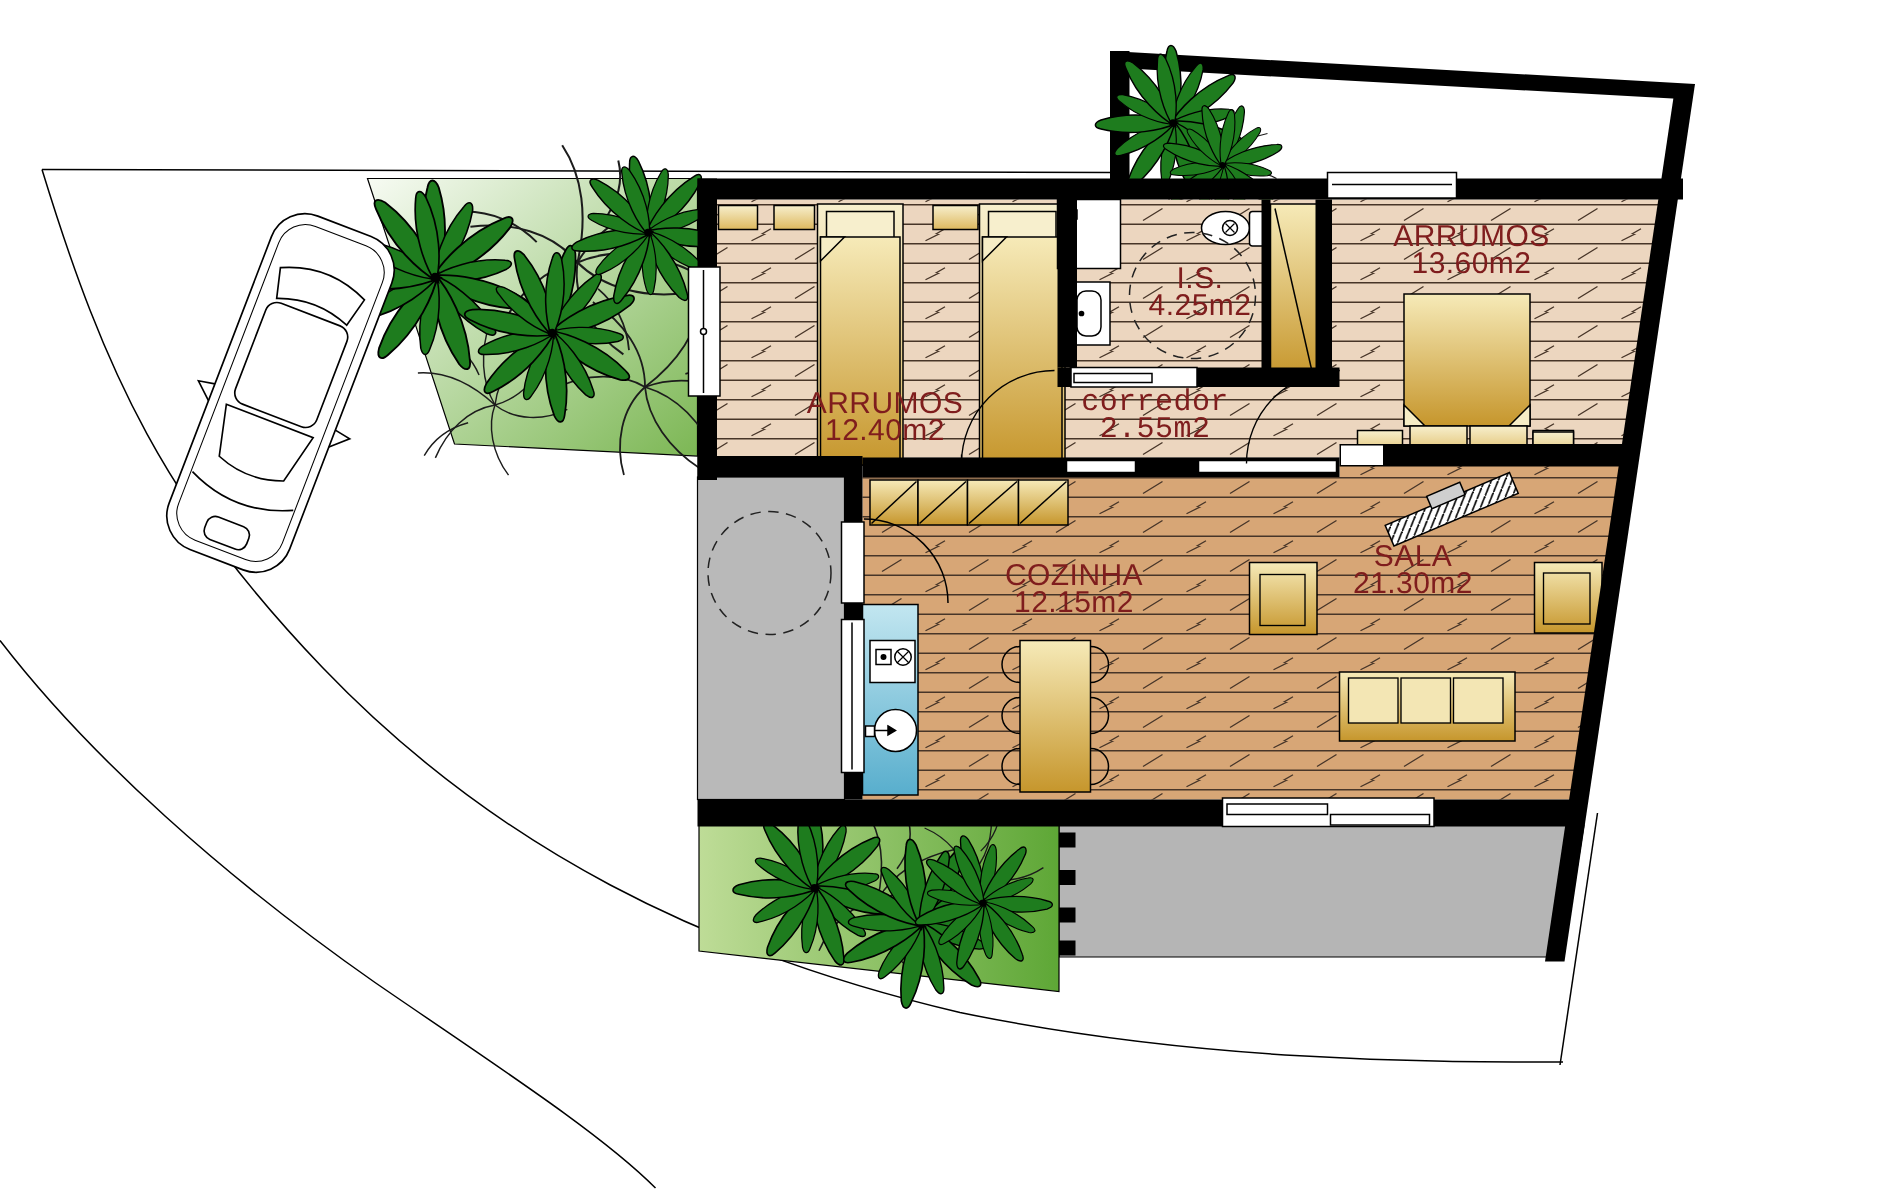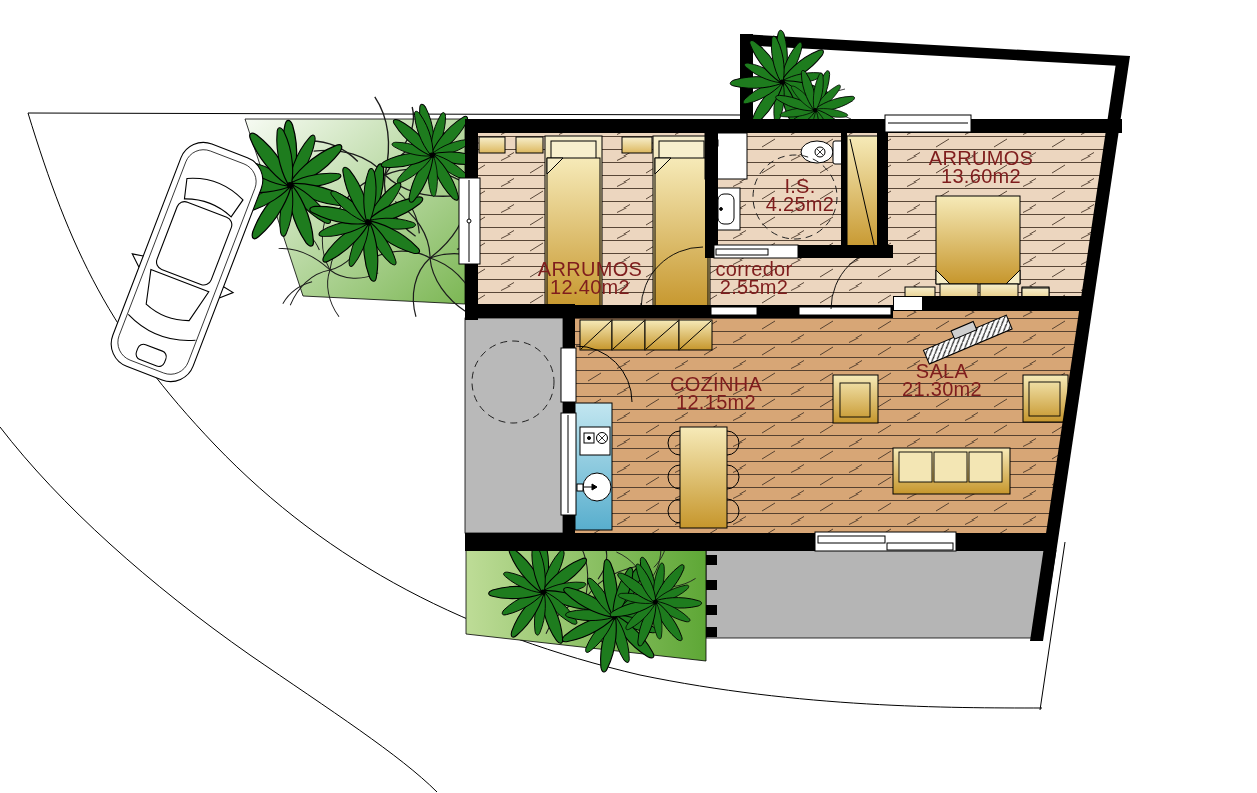--- a/index.html
+++ b/index.html
@@ -328,21 +328,21 @@
 </svg>
 
 <div class="room-label" style="left:590px;top:278px;">
   <div>ARRUMOS</div>
   <div>12.40m2</div>
 </div>
 <div class="room-label" style="left:800px;top:195px;">
   <div>I.S.</div>
   <div>4.25m2</div>
 </div>
-<div class="room-label" style="left:754px;top:278px;">
+<div class="room-label" style="left:770px;top:278px;font-family:Liberation Mono, monospace;">
   <div>corredor</div>
   <div>2.55m2</div>
 </div>
 <div class="room-label" style="left:981px;top:167px;">
   <div>ARRUMOS</div>
   <div>13.60m2</div>
 </div>
 <div class="room-label" style="left:716px;top:393px;">
   <div>COZINHA</div>
   <div>12.15m2</div>

